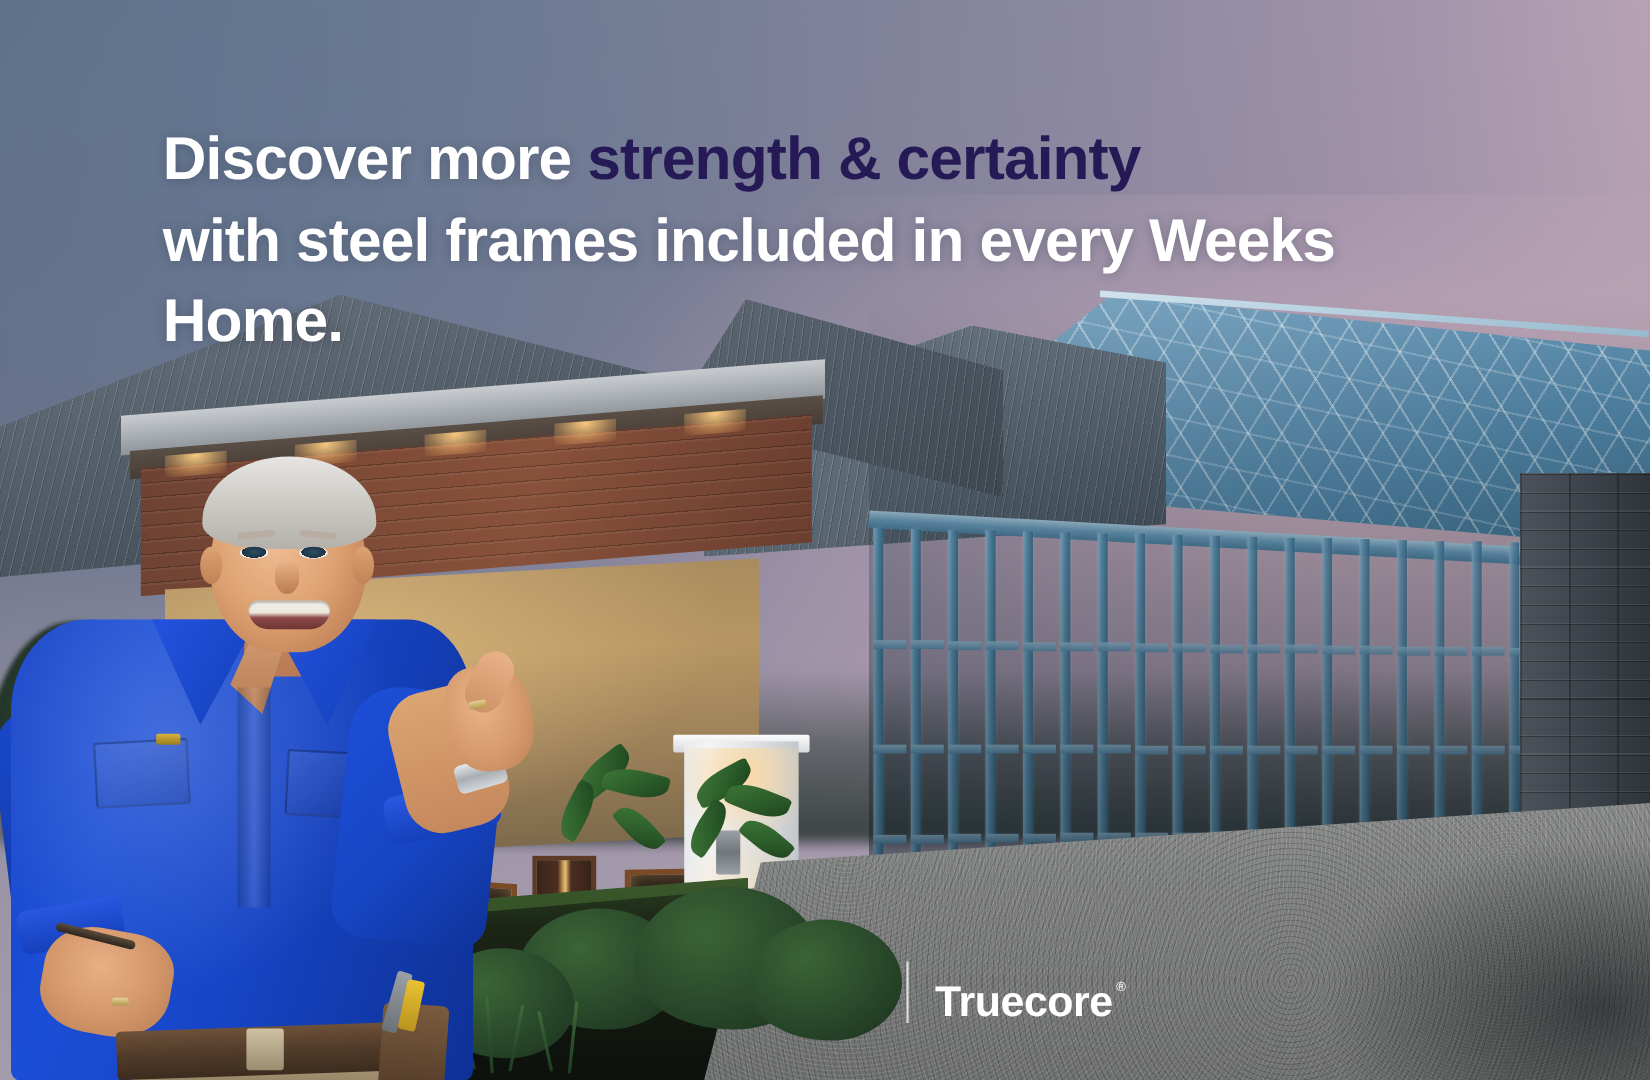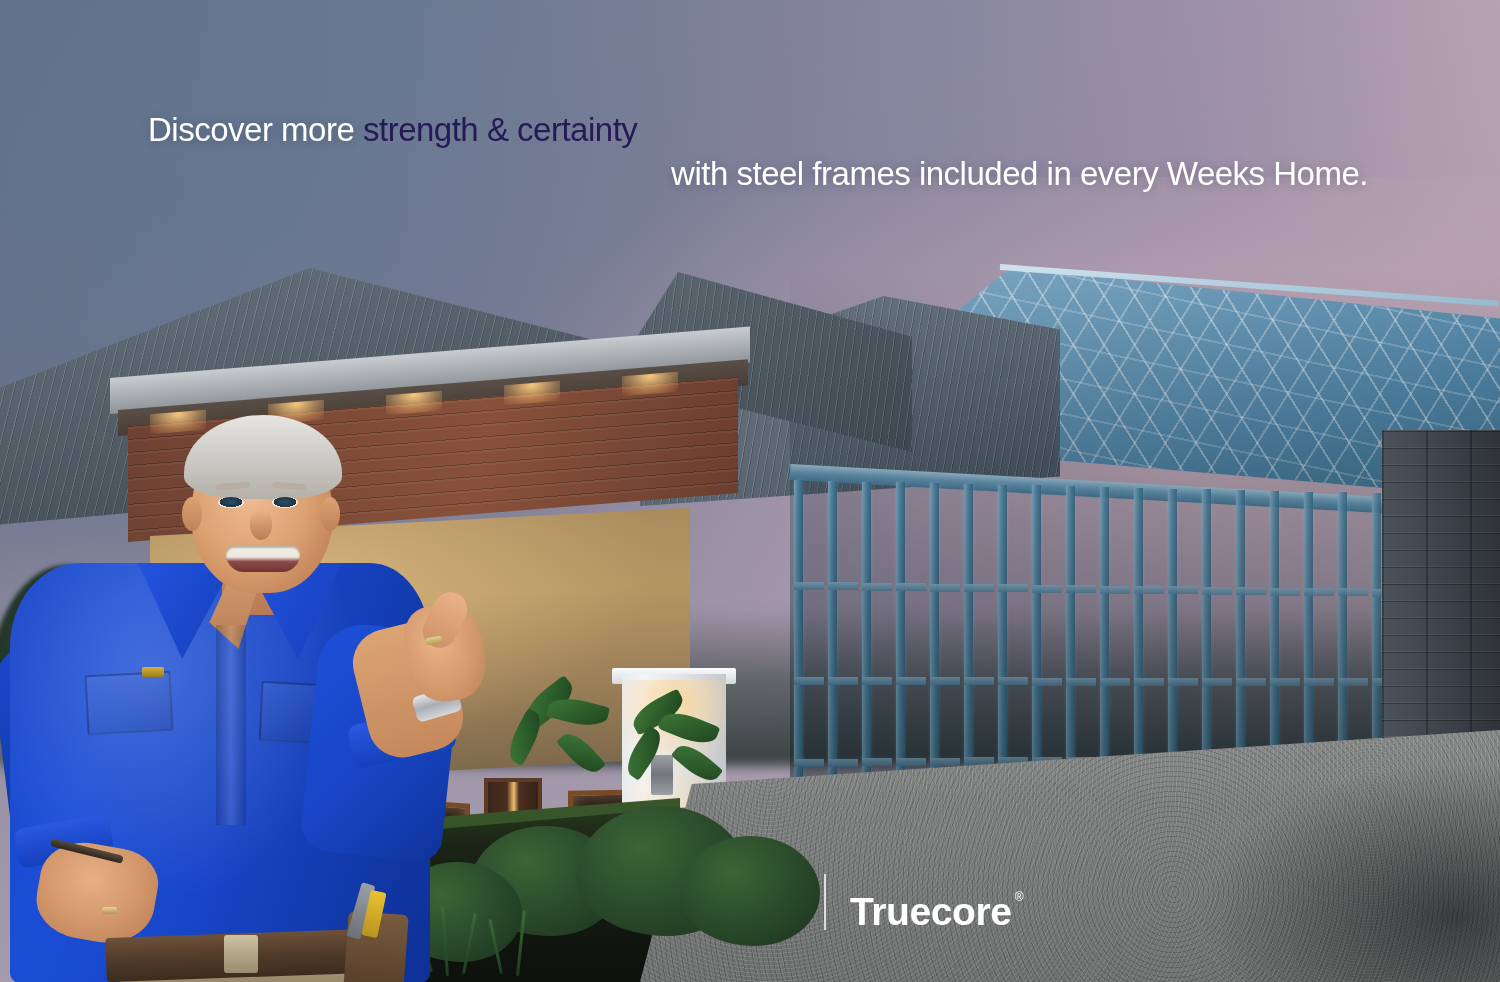--- a/index.html
+++ b/index.html
@@ -447,27 +447,27 @@
   }
   .tool-grey {
     position:absolute; left:344px; top:468px; width:14px; height:56px;
     background:linear-gradient(to bottom,#9aa0a6,#6b7076); border-radius:3px;
     transform:rotate(16deg);
   }
 
   
   .headline {
     position:absolute; left:148px; top:108px; width:1220px;
-    font-size:33px; font-weight:400; line-height:1.34;
+    font-size:55px; font-weight:700; line-height:1.34;
     letter-spacing:-0.015em;
     color:#ffffff;
     text-shadow:0 1px 10px rgba(30,40,60,0.30);
   }
   .headline .accent { color:#251a55; text-shadow:none; }
-  .headline .l2 { display:block;text-align:right; }
+  .headline .l2 { display:block; }
 
   
   .logobar {
     position:absolute; left:800px; top:872px;
     display:flex; align-items:center; gap:0;
   }
 
   .logo-bluescope { display:flex; flex-direction:column; align-items:center; width:118px; }
   .bs-mark { width:96px; height:34px; position:relative; }
   .bs-band {

